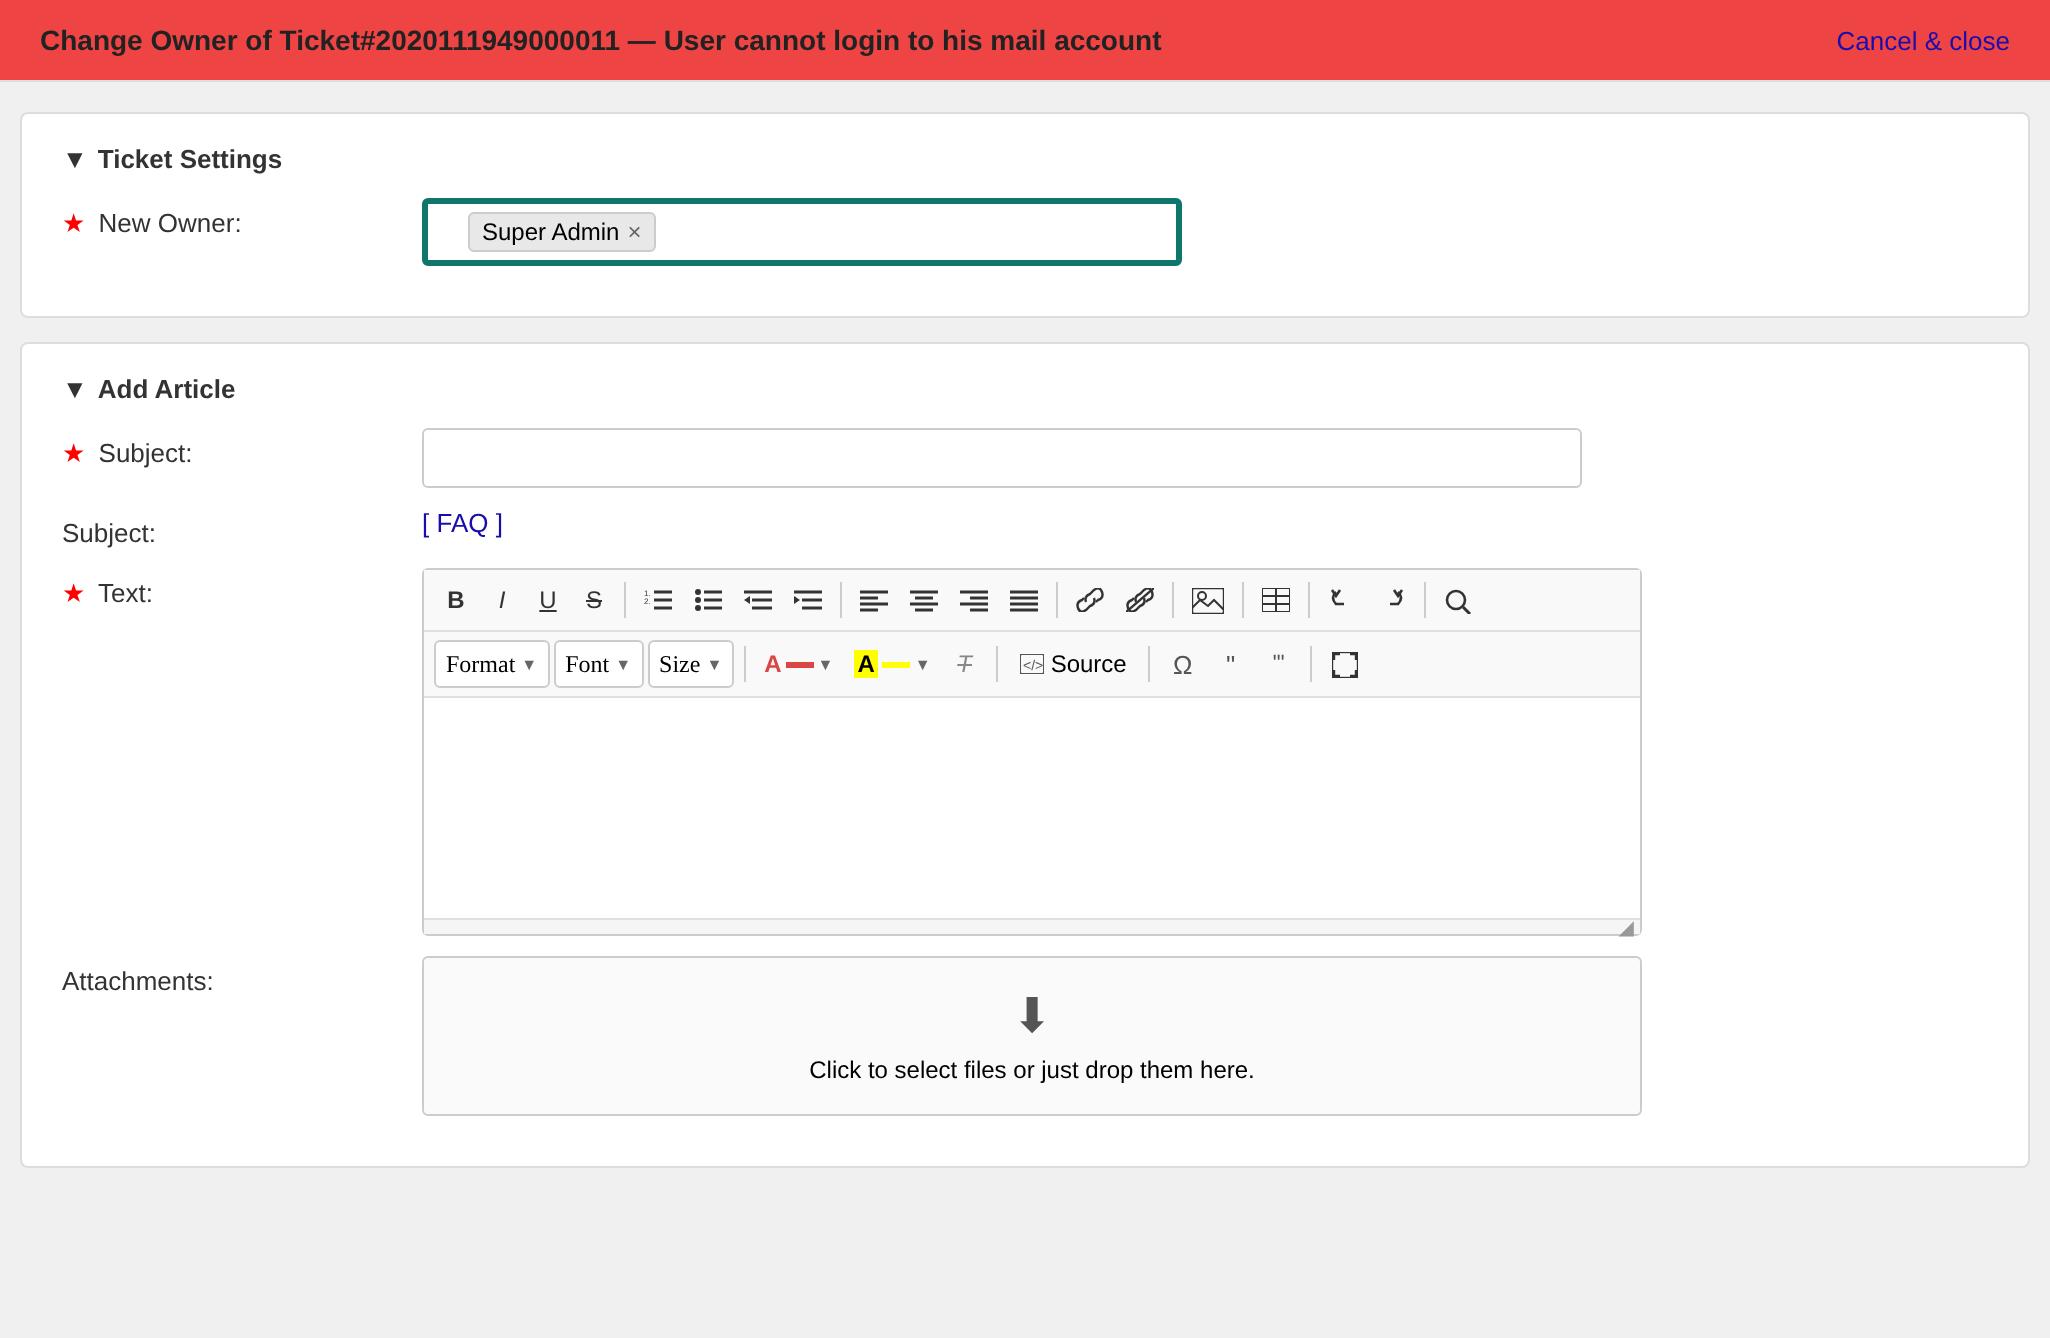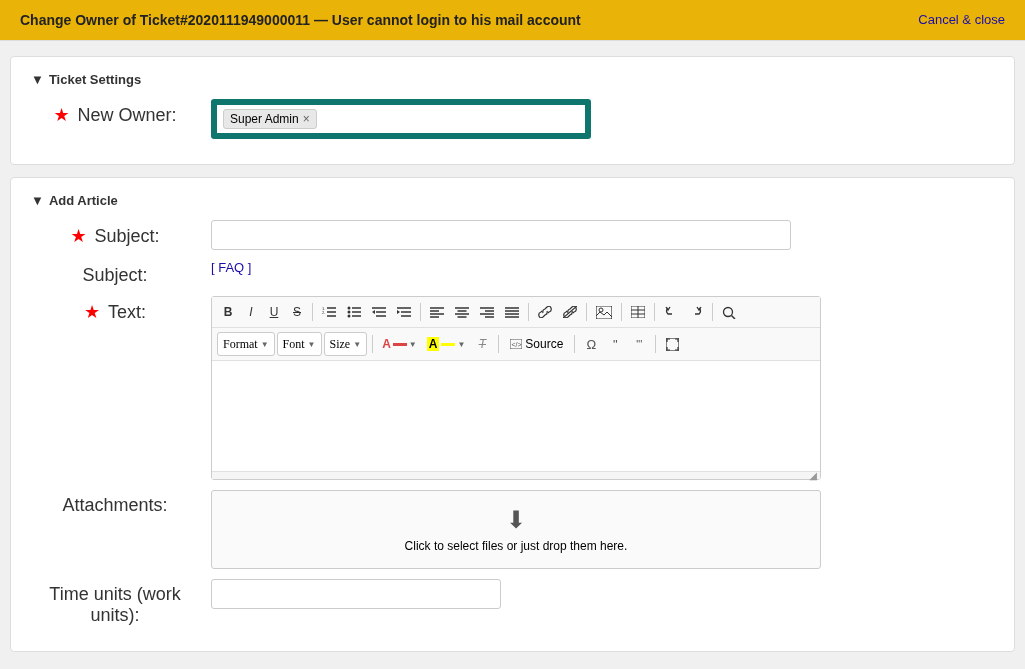--- a/index.html
+++ b/index.html
@@ -6,25 +6,25 @@
     body {
       font-family: Arial, sans-serif;
       font-size: 13px;
       background: #f0f0f0;
       min-height: 669px;
       display: flex;
       flex-direction: column;
     }
 
     .page-header {
-      background: #eab308;
+      background: #ef4444;
       padding: 12px 20px;
       display: flex;
       justify-content: space-between;
-      align-items: flex-start;
+      align-items: flex-end;
       border-bottom: 1px solid #ddd;
     }
     .page-header-title {
       font-weight: bold;
       font-size: 14px;
       color: #222;
     }
     .cancel-close-link {
       color: #1a0dab;
       text-decoration: none;
@@ -57,41 +57,41 @@
     }
 
     .form-row {
       display: flex;
       align-items: flex-start;
       margin-bottom: 10px;
     }
 
     .form-label {
       width: 180px;
-      text-align: center;
+      text-align: left;
       padding-right: 12px;
       padding-top: 5px;
-      font-size: 18px;
+      font-size: 13px;
       color: #333;
       flex-shrink: 0;
     }
 
     .required-star {
       color: red;
       margin-right: 3px;
     }
 
     .form-control {
       flex: 1;
     }
 
     .owner-input {
-      border: 6px solid #0f766e;
-      border-radius: 3px;
-      padding: 4px 6px;
+      border: 3px solid #0f766e;
+      border-radius: 3px;
+      padding: 4px 20px;
       min-height: 30px;
       display: flex;
       align-items: center;
       gap: 5px;
       width: 380px;
     }
 
     .tag-item {
       background: #e8e8e8;
       border: 1px solid #ccc;
@@ -541,21 +541,15 @@
       <div class="form-label">Attachments:</div>
       <div class="form-control">
         <div class="attachments-box">
           <div class="upload-icon">⬇</div>
           <div class="upload-text">Click to select files or just drop them here.</div>
         </div>
       </div>
     </div>
 
 
-    <div class="form-row">
-      <div class="form-label">Time units (work units):</div>
-      <div class="form-control">
-        <input type="text" class="time-units-input" style="">
-      </div>
-    </div>
 
   </div>
 </div>
 
 </body></html>

